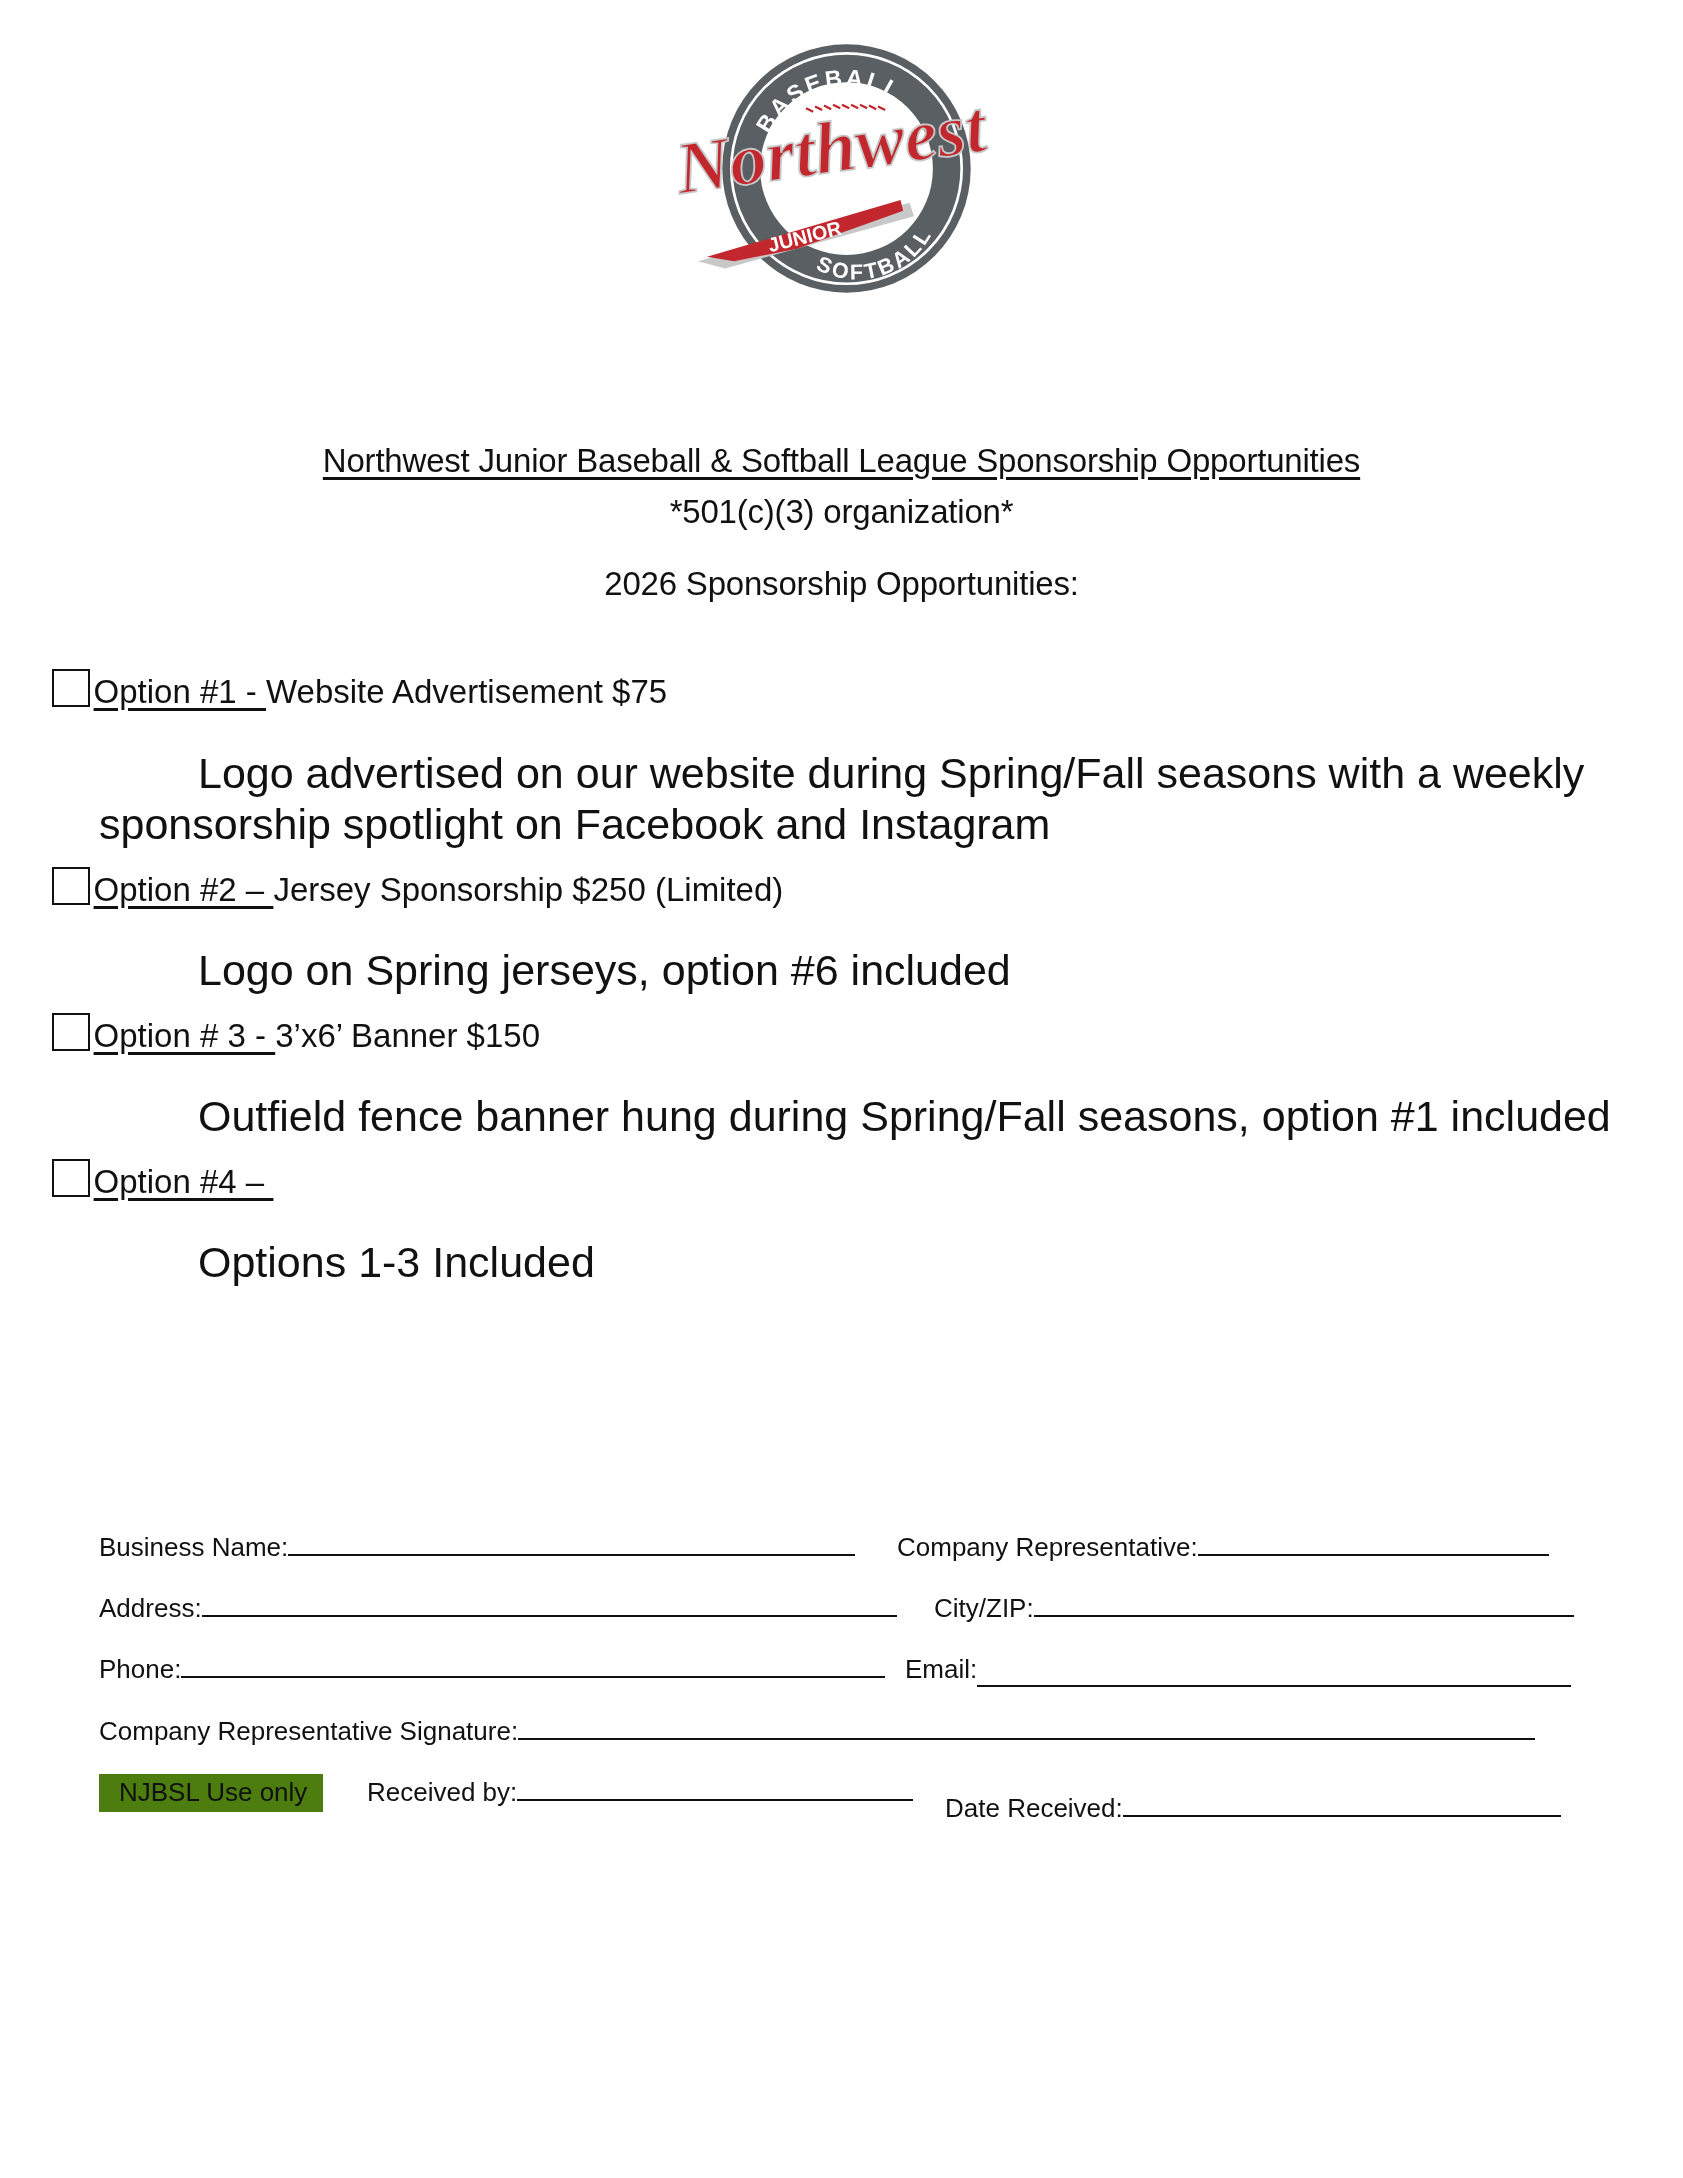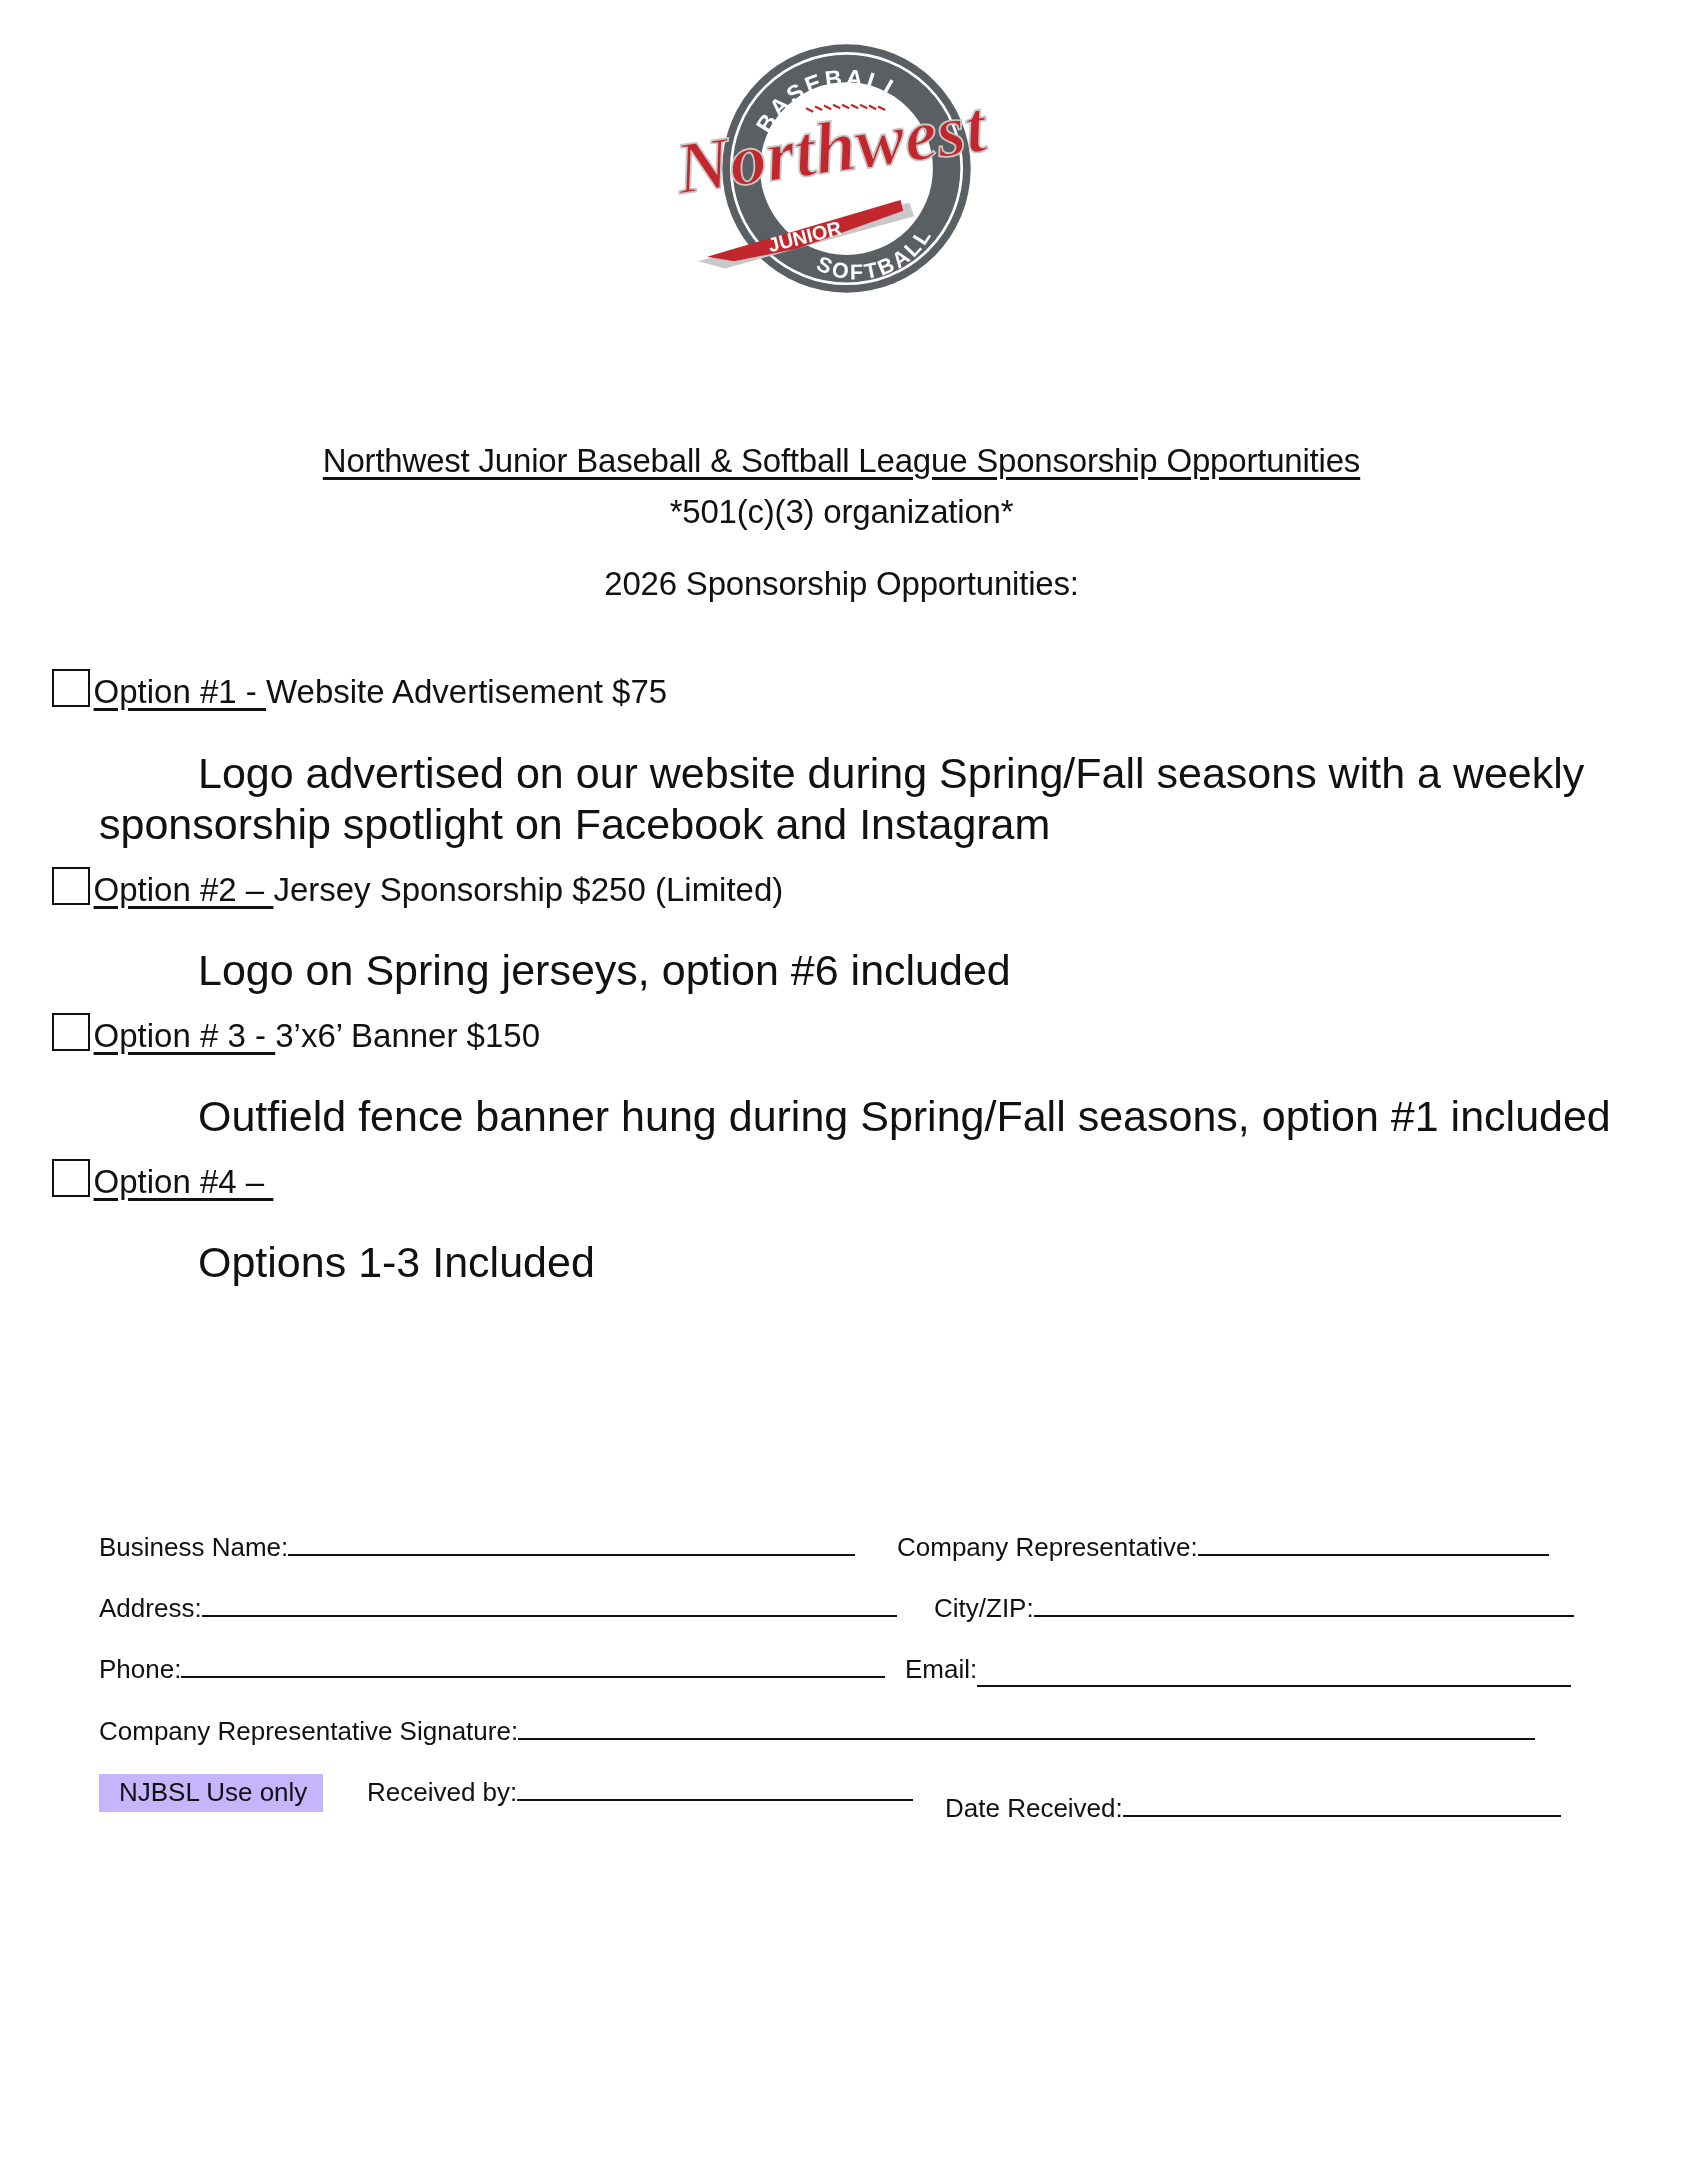--- a/index.html
+++ b/index.html
@@ -12,21 +12,21 @@
   .title span { text-decoration: underline; text-underline-offset: 5.4px; }
   .subtitle { top: 461px; }
   .year { top: 533px; }
   .opt { left: 52px; font-size: 33px; display: flex; align-items: center; }
   .cb { width: 38px; height: 38px; border: 2.7px solid #111; box-sizing: border-box; margin-right: 3.6px; margin-top: -9px; }
   .opt .u { text-decoration: underline; text-underline-offset: 5.4px; white-space: pre; }
   .opt .rest { white-space: pre; }
   .desc { font-size: 43px; }
   .form-row { font-size: 26px; }
   .line { display: inline-block; border-bottom: 2.3px solid #111; vertical-align: baseline; }
-  .badge { background: #c4b5fd; padding: 2.7px 16px 4.5px 20px; }
+  .badge { background: #4d7c0f; padding: 2.7px 16px 4.5px 20px; }
 </style>
 </head>
 <body>
 
 <div class="abs logo">
   <svg width="342" height="266" viewBox="0 0 380 295">
     <circle cx="195" cy="147" r="138" fill="#5a5f63"></circle>
     <circle cx="195" cy="147" r="128" fill="none" stroke="#ffffff" stroke-width="3"></circle>
     <circle cx="195" cy="147" r="96" fill="#ffffff"></circle>
     <defs>

